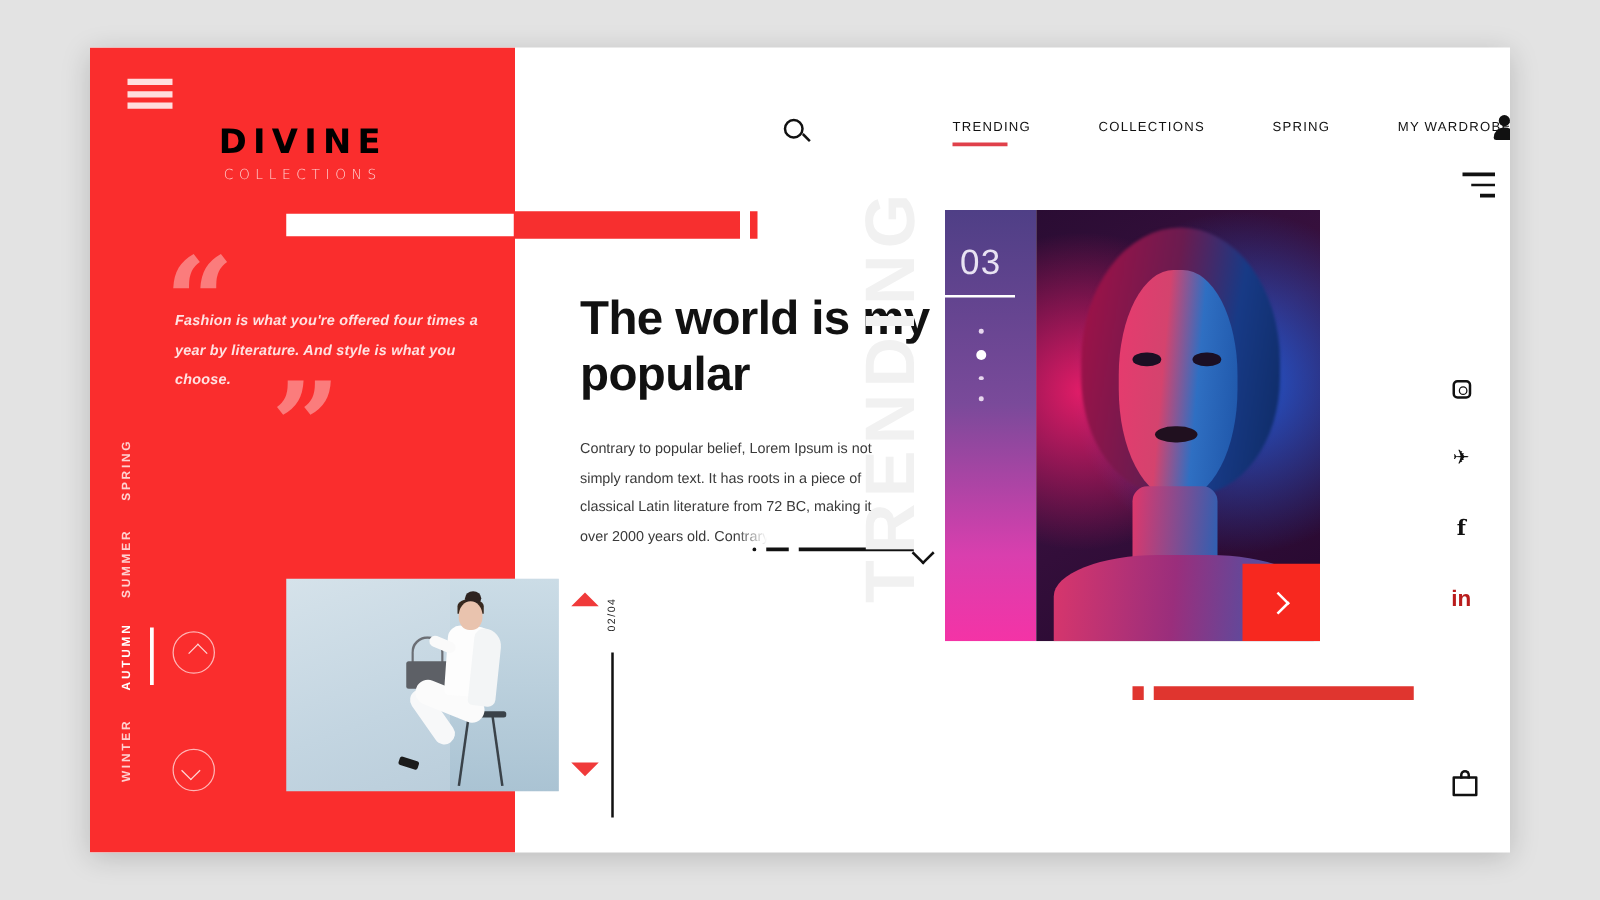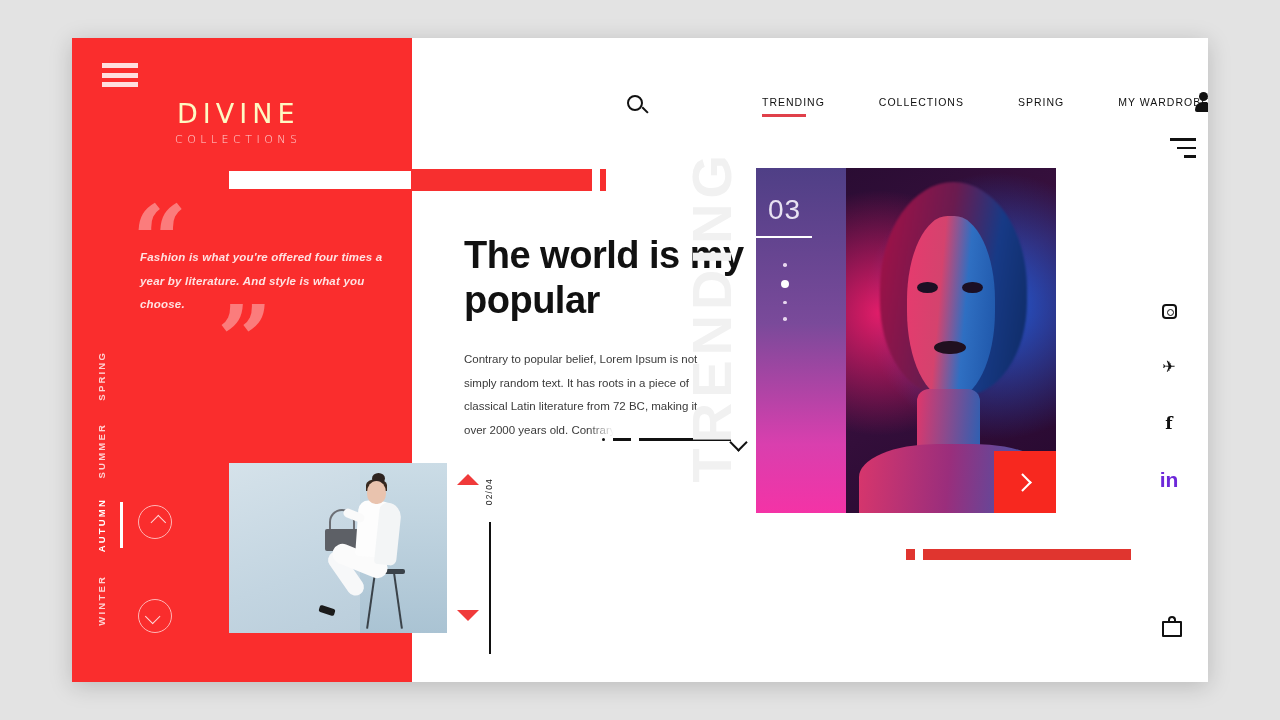--- a/index.html
+++ b/index.html
@@ -30,22 +30,22 @@
     cursor:pointer;
   }
   .hamburger span { display:block; height:5px; width:100%; background:#ffdede; }
 
   .logo-wrap {
     position:absolute; left:103px; top:62px;
     text-align:center;
   }
   .logo-main {
     font-family:"DejaVu Sans", sans-serif;
-    font-size:27px; letter-spacing:5px; color:#fef9c3;
-    font-weight:400; line-height:1;
+    font-size:27px; letter-spacing:5px; color:#000000;
+    font-weight:700; line-height:1;
   }
   .logo-sub {
     font-family:"DejaVu Sans", sans-serif;
     font-size:11px; letter-spacing:4.5px; color:#ffd3d3;
     margin-top:6px; font-weight:300;
   }
 
   .white-bar {
     position:absolute; left:157px; top:133px;
     width:182px; height:18px; background:#ffffff;
@@ -304,21 +304,21 @@
     writing-mode:vertical-rl; transform:rotate(180deg);
     font-size:56px; font-weight:700; letter-spacing:5px;
     color:#f1f1f1; line-height:1; user-select:none;
   }
   .slide-card {
     position:absolute; left:684px; top:130px;
     width:300px; height:345px;
     display:flex; overflow:hidden;
   }
   .slide-left {
-    width:90px; height:100%;
+    width:73px; height:100%;
     background:linear-gradient(180deg,#4f3f86 0%,#7a4a9a 45%,#d93fae 80%,#f433a6 100%);
     position:relative;
     text-align:center;
   }
   .slide-num {
     position:absolute; left:12px; top:26px;
     font-size:28px; color:#e8e3f2; font-weight:400; letter-spacing:1px;
   }
   .slide-num-line {
     position:absolute; left:0; top:68px;
@@ -399,21 +399,21 @@
     width:15px; height:15px; border:2px solid #111; border-radius:4px;
     position:relative;
   }
   .ig-icon::after {
     content:""; position:absolute; left:3px; top:3px;
     width:5px; height:5px; border:1.7px solid #111; border-radius:50%;
   }
   .tw-icon { font-size:16px; color:#111; line-height:1; }
   .fb-icon { font-size:17px; color:#111; font-weight:700;
              font-family:"DejaVu Serif",serif; line-height:1; }
-  .in-icon { font-size:21px; color:#6d28d9; font-weight:700; line-height:1; }
+  .in-icon { font-size:18px; color:#b91c1c; font-weight:700; line-height:1; }
   .bag-icon {
     position:absolute; right:26px; top:578px;
     width:20px; height:21px; cursor:pointer;
   }
   .bag-icon .body {
     position:absolute; left:0; bottom:0;
     width:20px; height:16px;
     border:2px solid #111; border-radius:1px;
   }
   .bag-icon .handle {

